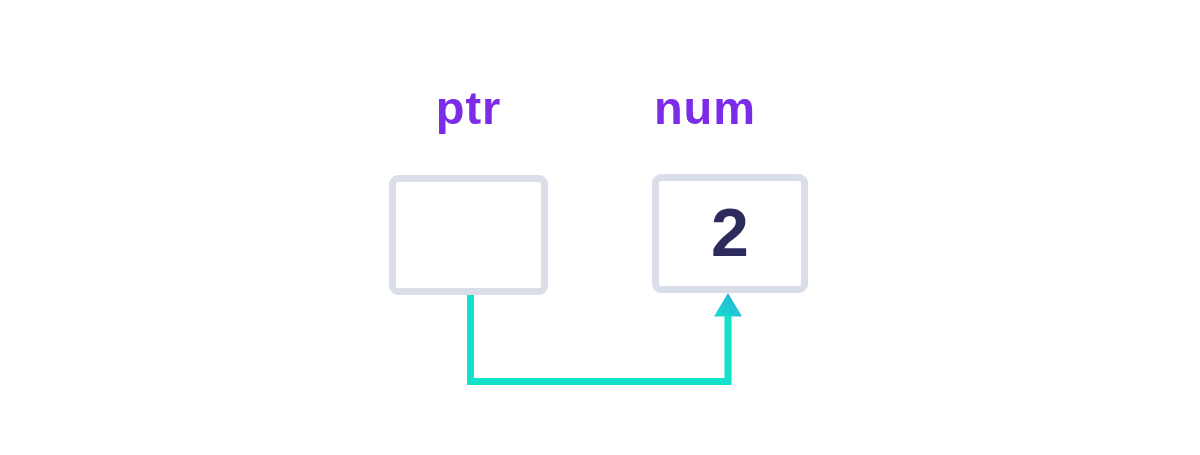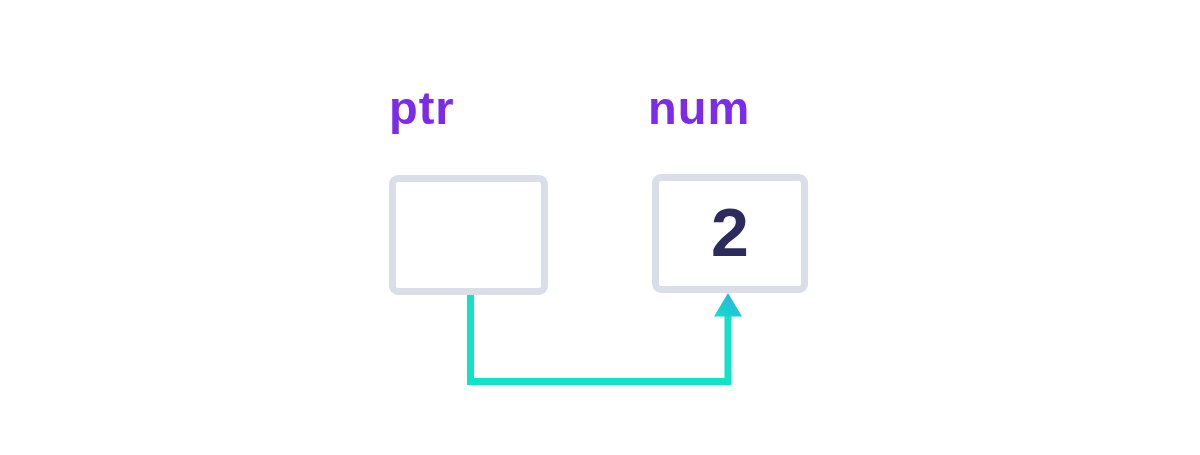--- a/index.html
+++ b/index.html
@@ -23,24 +23,24 @@
     overflow: hidden;
   }
   .var-label {
     position: absolute;
     top: 84px;
     line-height: 1;
     font-size: 47px;
     font-weight: bold;
     letter-spacing: 1px;
     color: var(--label-purple);
-    text-align: left;
+    text-align: center;
   }
   .var-label.ptr { left: 389px; width: 159px; }
-  .var-label.num { left: 648px; width: 162px; }
+  .var-label.num { left: 624px; width: 162px; }
   .var-box {
     position: absolute;
     border: 7px solid var(--box-border);
     border-radius: 9px;
     background: transparent;
     display: flex;
     align-items: center;
     justify-content: center;
   }
   .var-box.ptr { left: 389px; top: 175px; width: 159px; height: 120px; }

